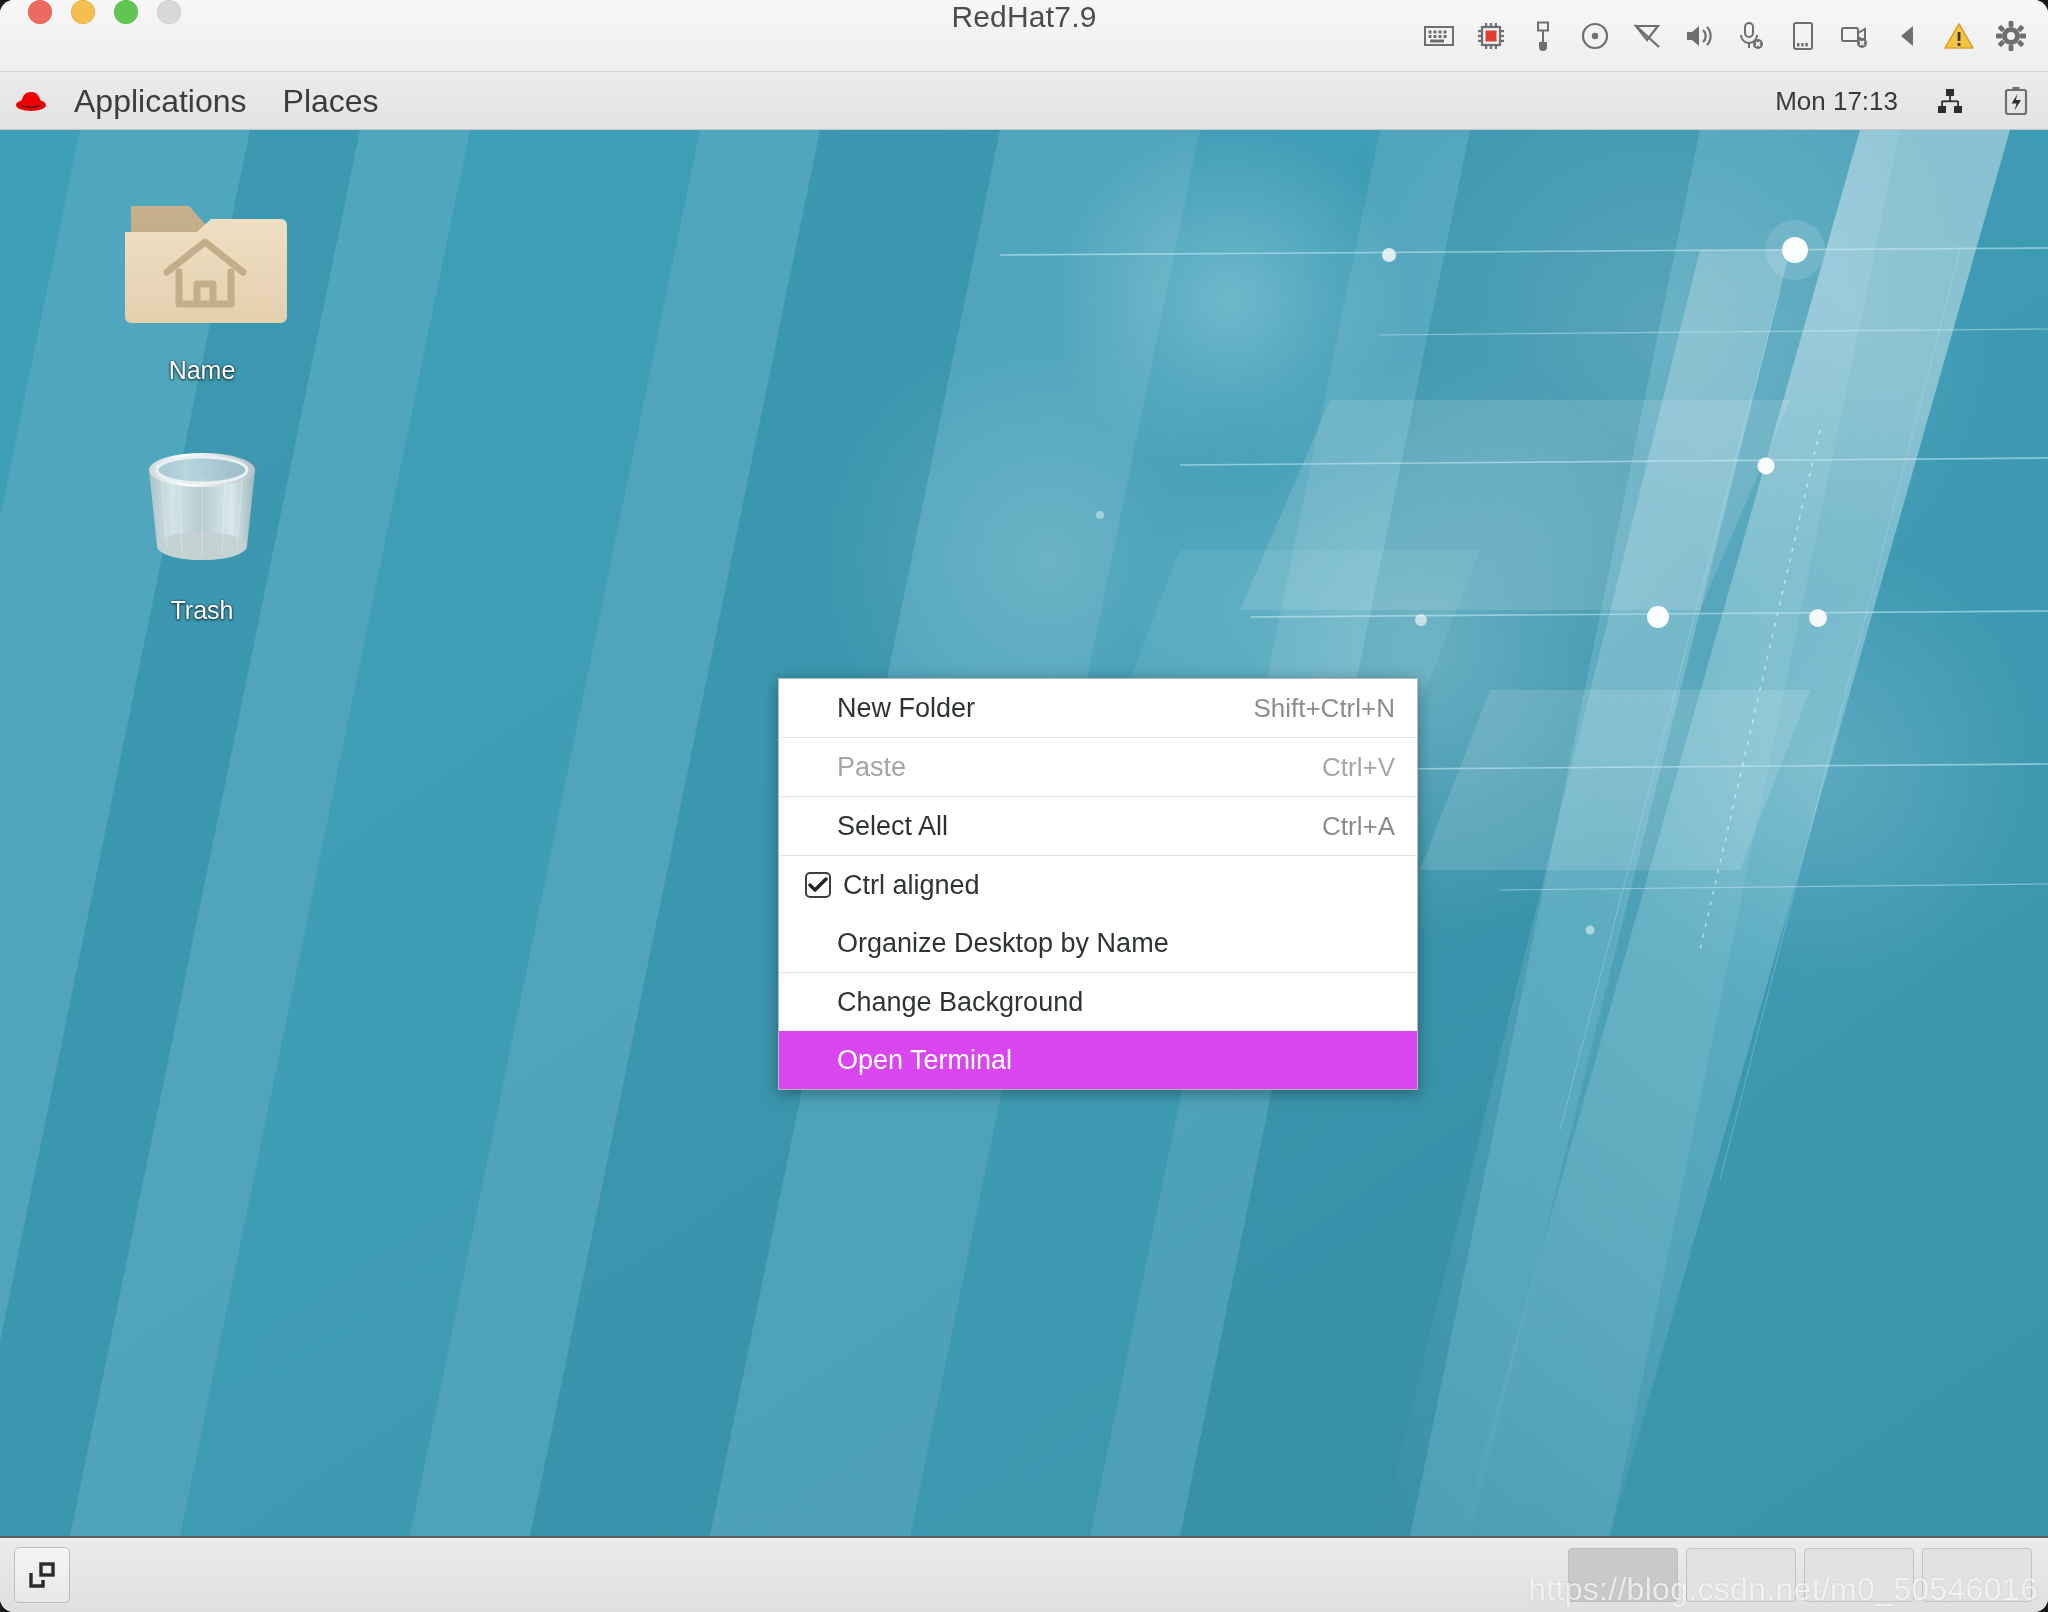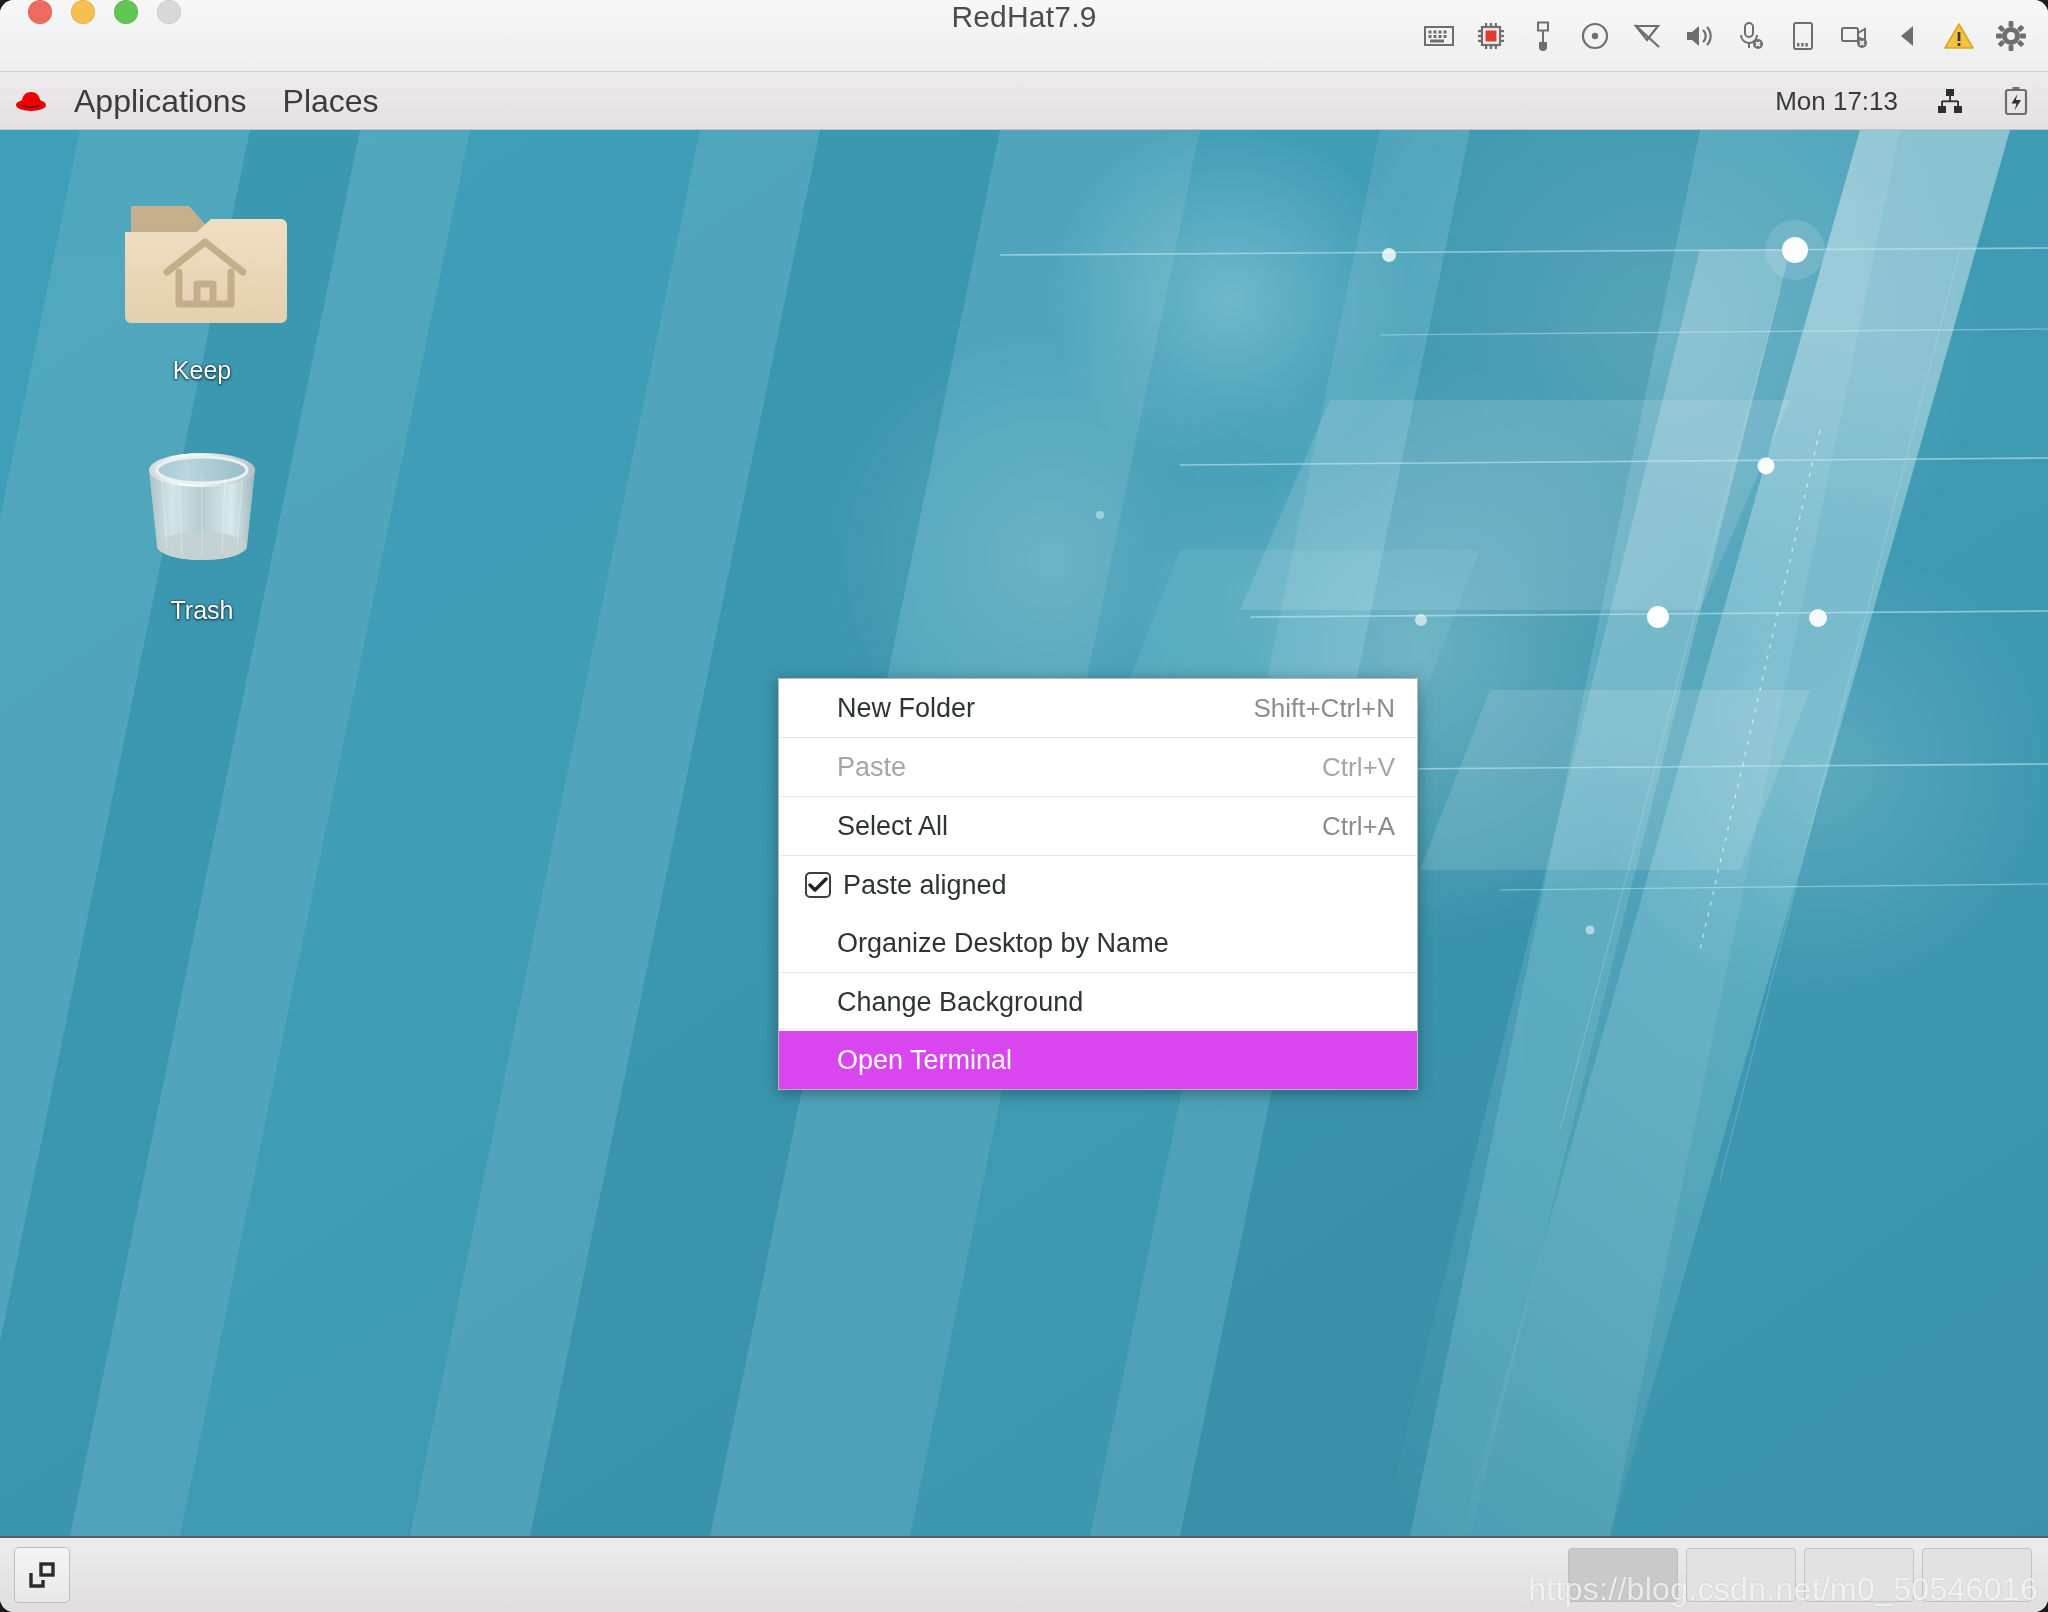--- a/index.html
+++ b/index.html
@@ -534,21 +534,21 @@
             </linearGradient>
           </defs>
           <path d="M14 26 h58 l16 18 h74 v80 h-148 z" fill="url(#folderBack)"></path>
           <path d="M8 52 h72 l14 -13 h70 a6 6 0 0 1 6 6 v92 a6 6 0 0 1 -6 6 h-150 a6 6 0 0 1 -6 -6 z" fill="url(#folderFront)"></path>
           <g fill="none" stroke="#c4ae8a" stroke-width="7" stroke-linejoin="round" stroke-linecap="round">
             <path d="M50 92 L88 62 L126 92"></path>
             <path d="M62 92 v32 h52 v-32"></path>
             <path d="M80 124 v-20 h16 v20"></path>
           </g>
         </svg>
-        <div class="label">Keep</div>
+        <div class="label">Name</div>
       </div>
 
       <div class="desk-icon" id="icon-trash">
         <svg class="icon-art" viewBox="0 0 170 168">
           <defs>
             <linearGradient id="binBody" x1="0" y1="0" x2="1" y2="0">
               <stop offset="0%" stop-color="#b9c6c8"></stop>
               <stop offset="22%" stop-color="#e7eef0"></stop>
               <stop offset="50%" stop-color="#c6d3d5"></stop>
               <stop offset="78%" stop-color="#eef4f5"></stop>
@@ -596,21 +596,21 @@
           <span class="accel">Ctrl+A</span>
         </div>
         <div class="ctx-sep"></div>
 
         <div class="ctx-item has-check">
           <span class="ctx-checkbox">
             <svg width="20" height="16" viewBox="0 0 20 16">
               <path d="M2 8 L7 13 L18 2" fill="none" stroke="#1f2325" stroke-width="3.4" stroke-linecap="round" stroke-linejoin="round"></path>
             </svg>
           </span>
-          <span class="ctx-label">Paste aligned</span>
+          <span class="ctx-label">Ctrl aligned</span>
         </div>
 
         <div class="ctx-item">
           <span class="ctx-label">Organize Desktop by Name</span>
         </div>
         <div class="ctx-sep"></div>
 
         <div class="ctx-item">
           <span class="ctx-label">Change Background</span>
         </div>

